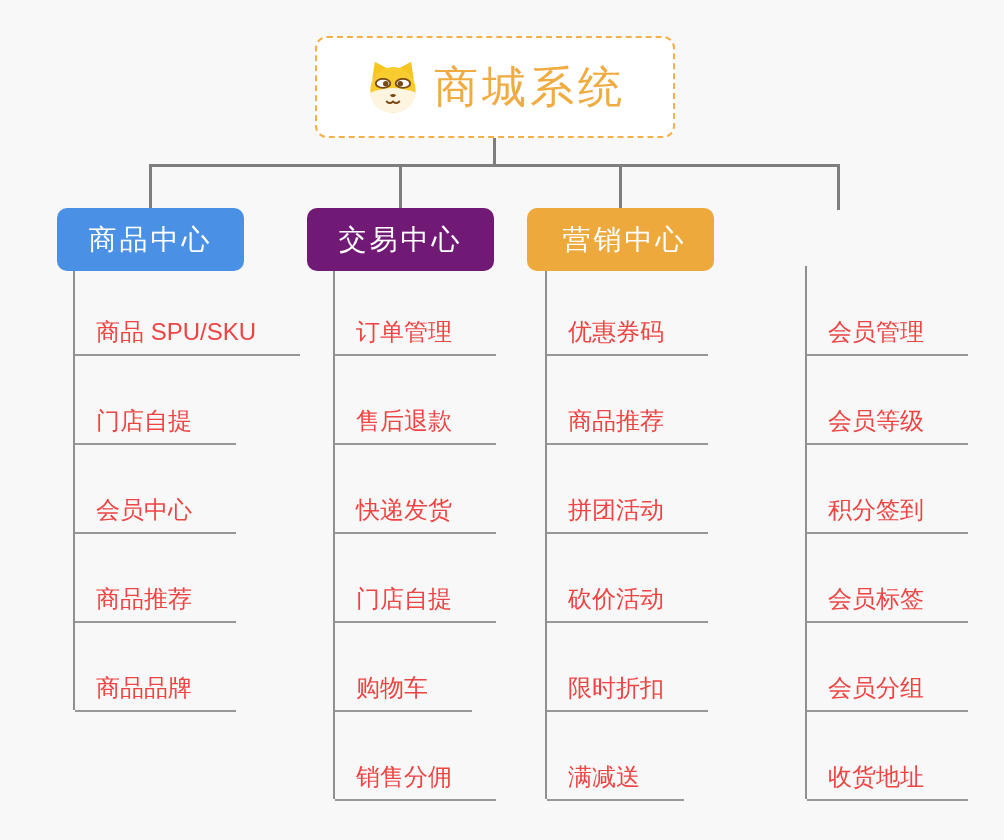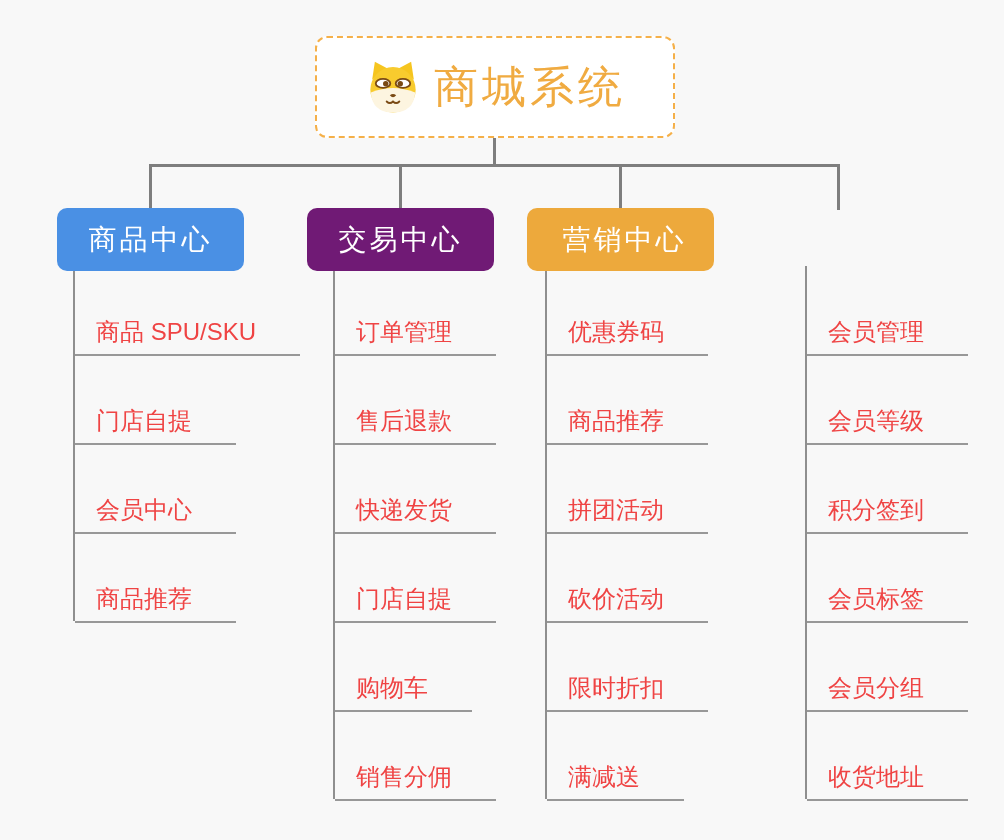--- a/index.html
+++ b/index.html
@@ -137,20 +137,23 @@
     </div>
     <div class="child-row">
       <span class="topic-node">门店自提</span>
     </div>
     <div class="child-row">
       <span class="topic-node">会员中心</span>
     </div>
     <div class="child-row">
       <span class="topic-node">商品推荐</span>
     </div>
+    <div class="child-row">
+      <span class="topic-node">商品品牌</span>
+    </div>
   </div>
 
   <div class="branch-node branch-1" style="background: #701a75;">
     <span>交易中心</span>
   </div>
   <div class="child-col col-1">
     <div class="child-row">
       <span class="topic-node">订单管理</span>
     </div>
     <div class="child-row">

